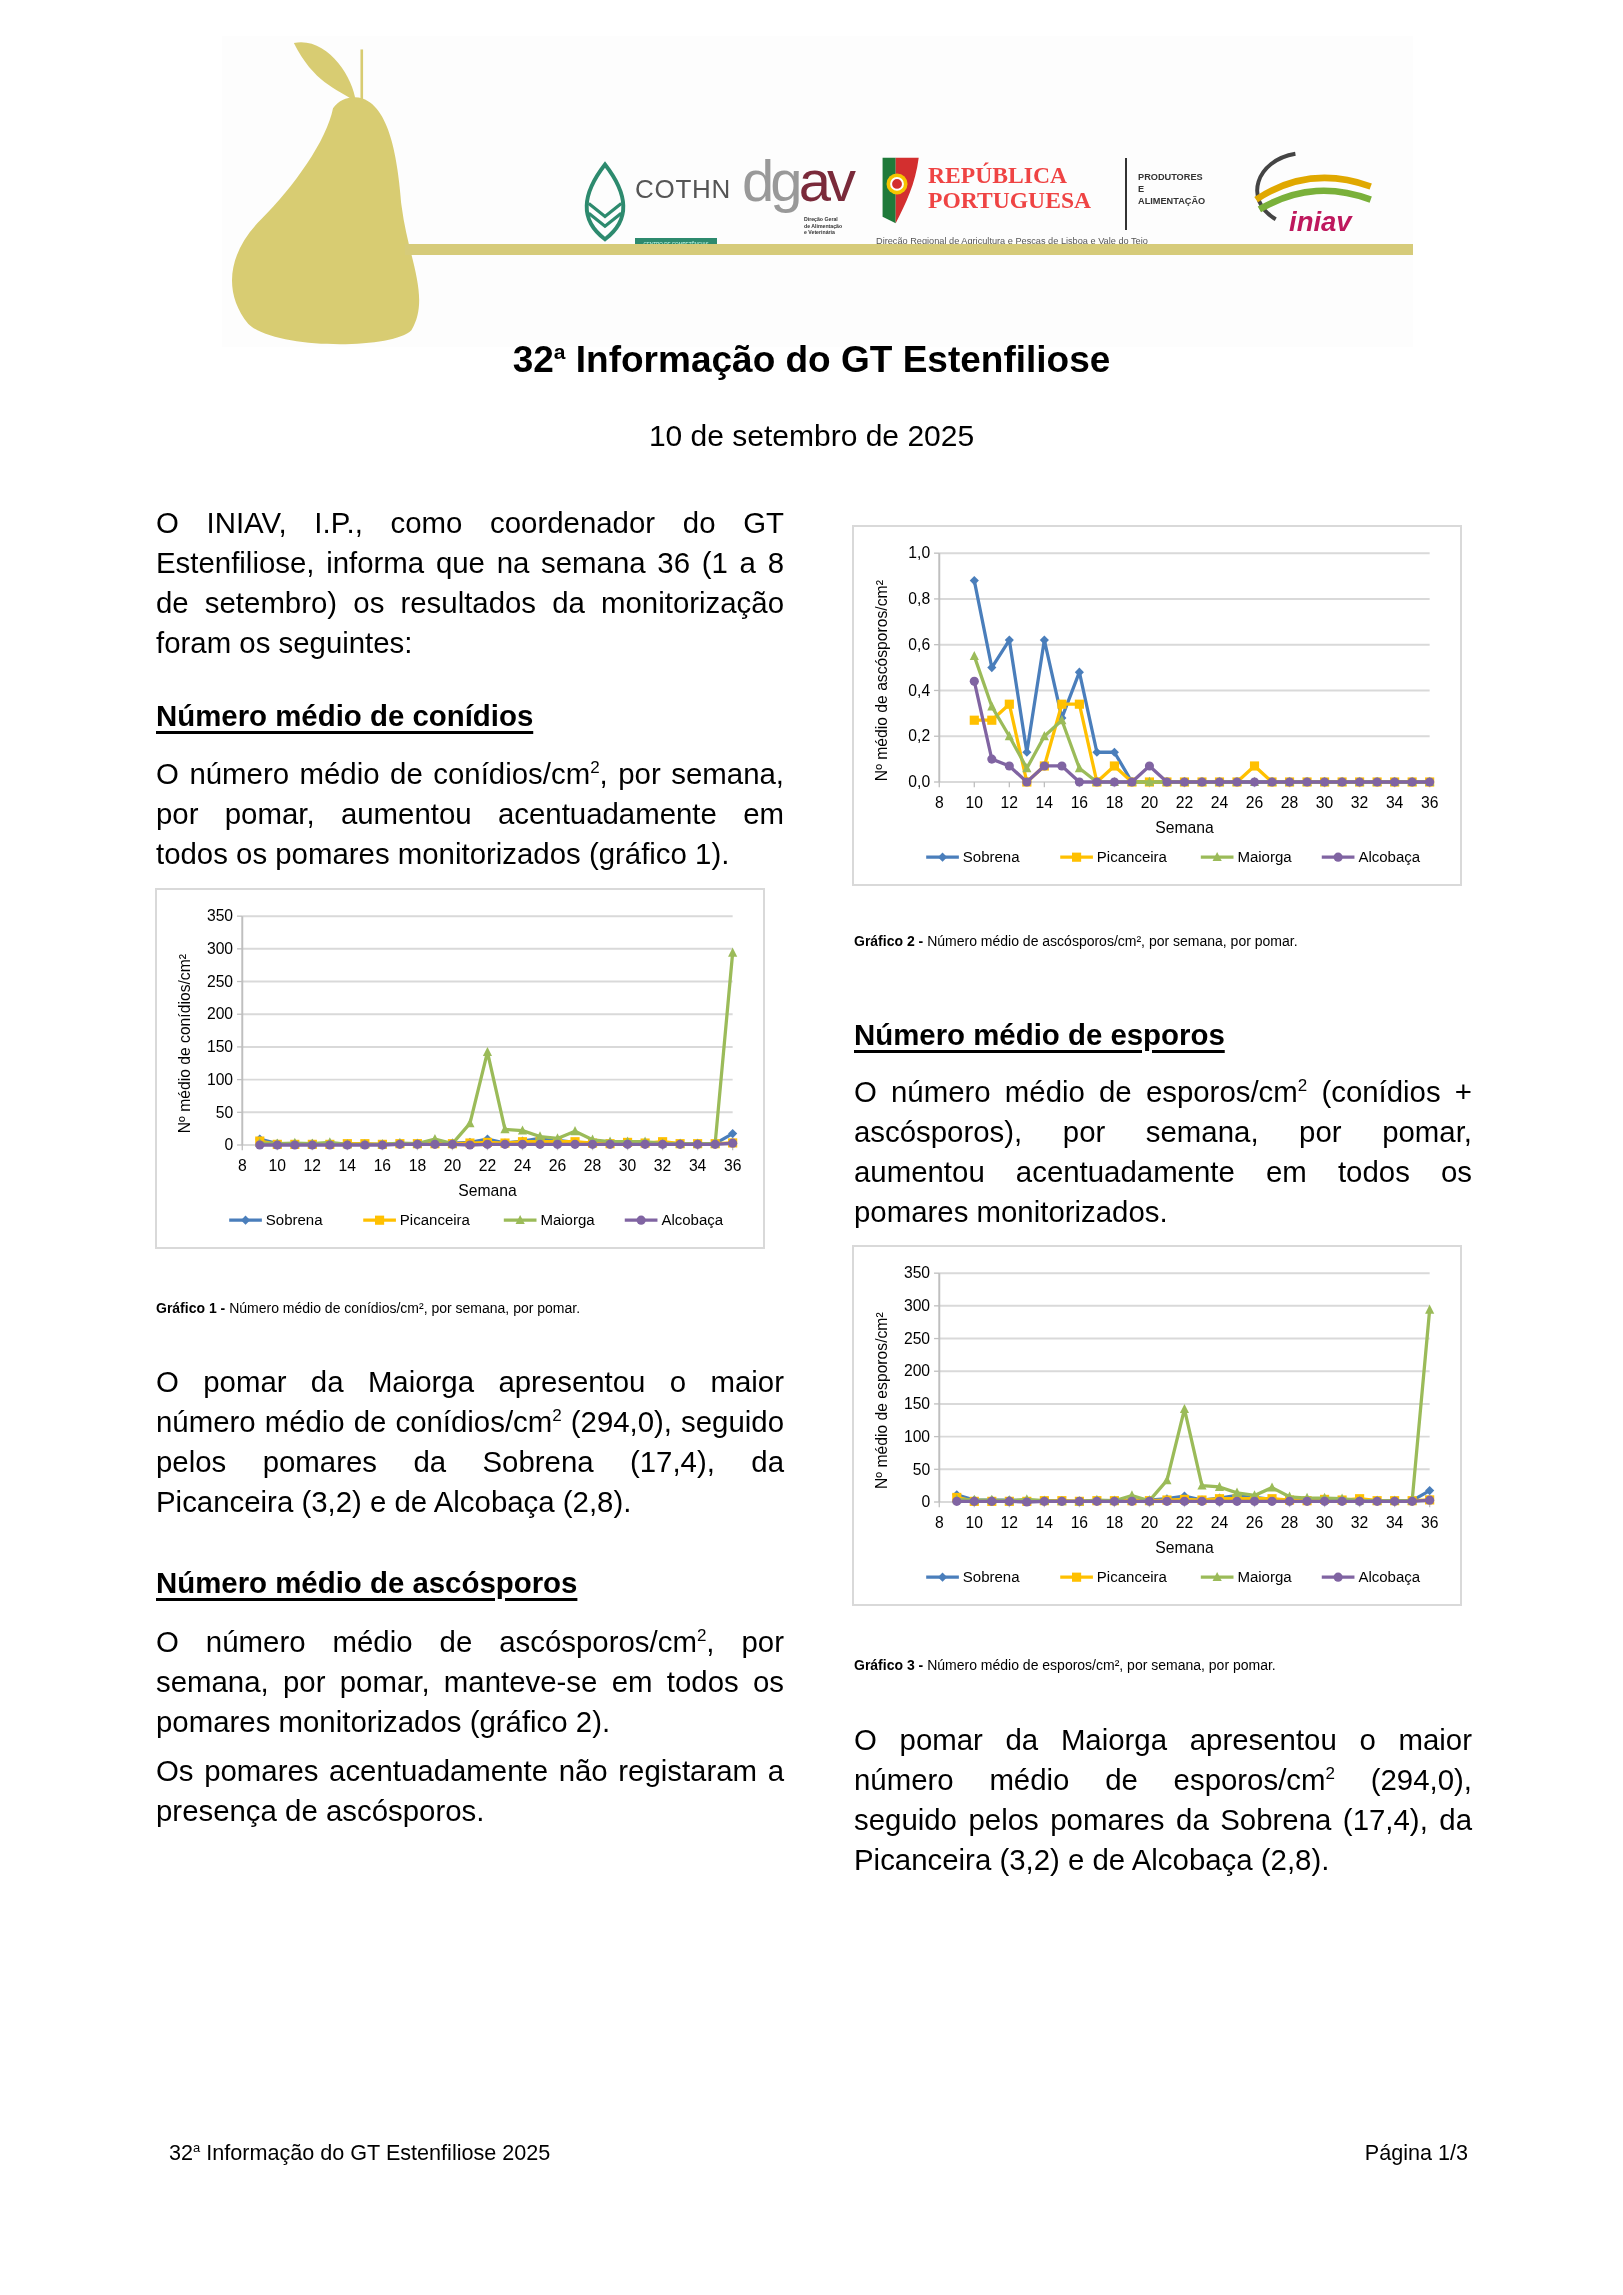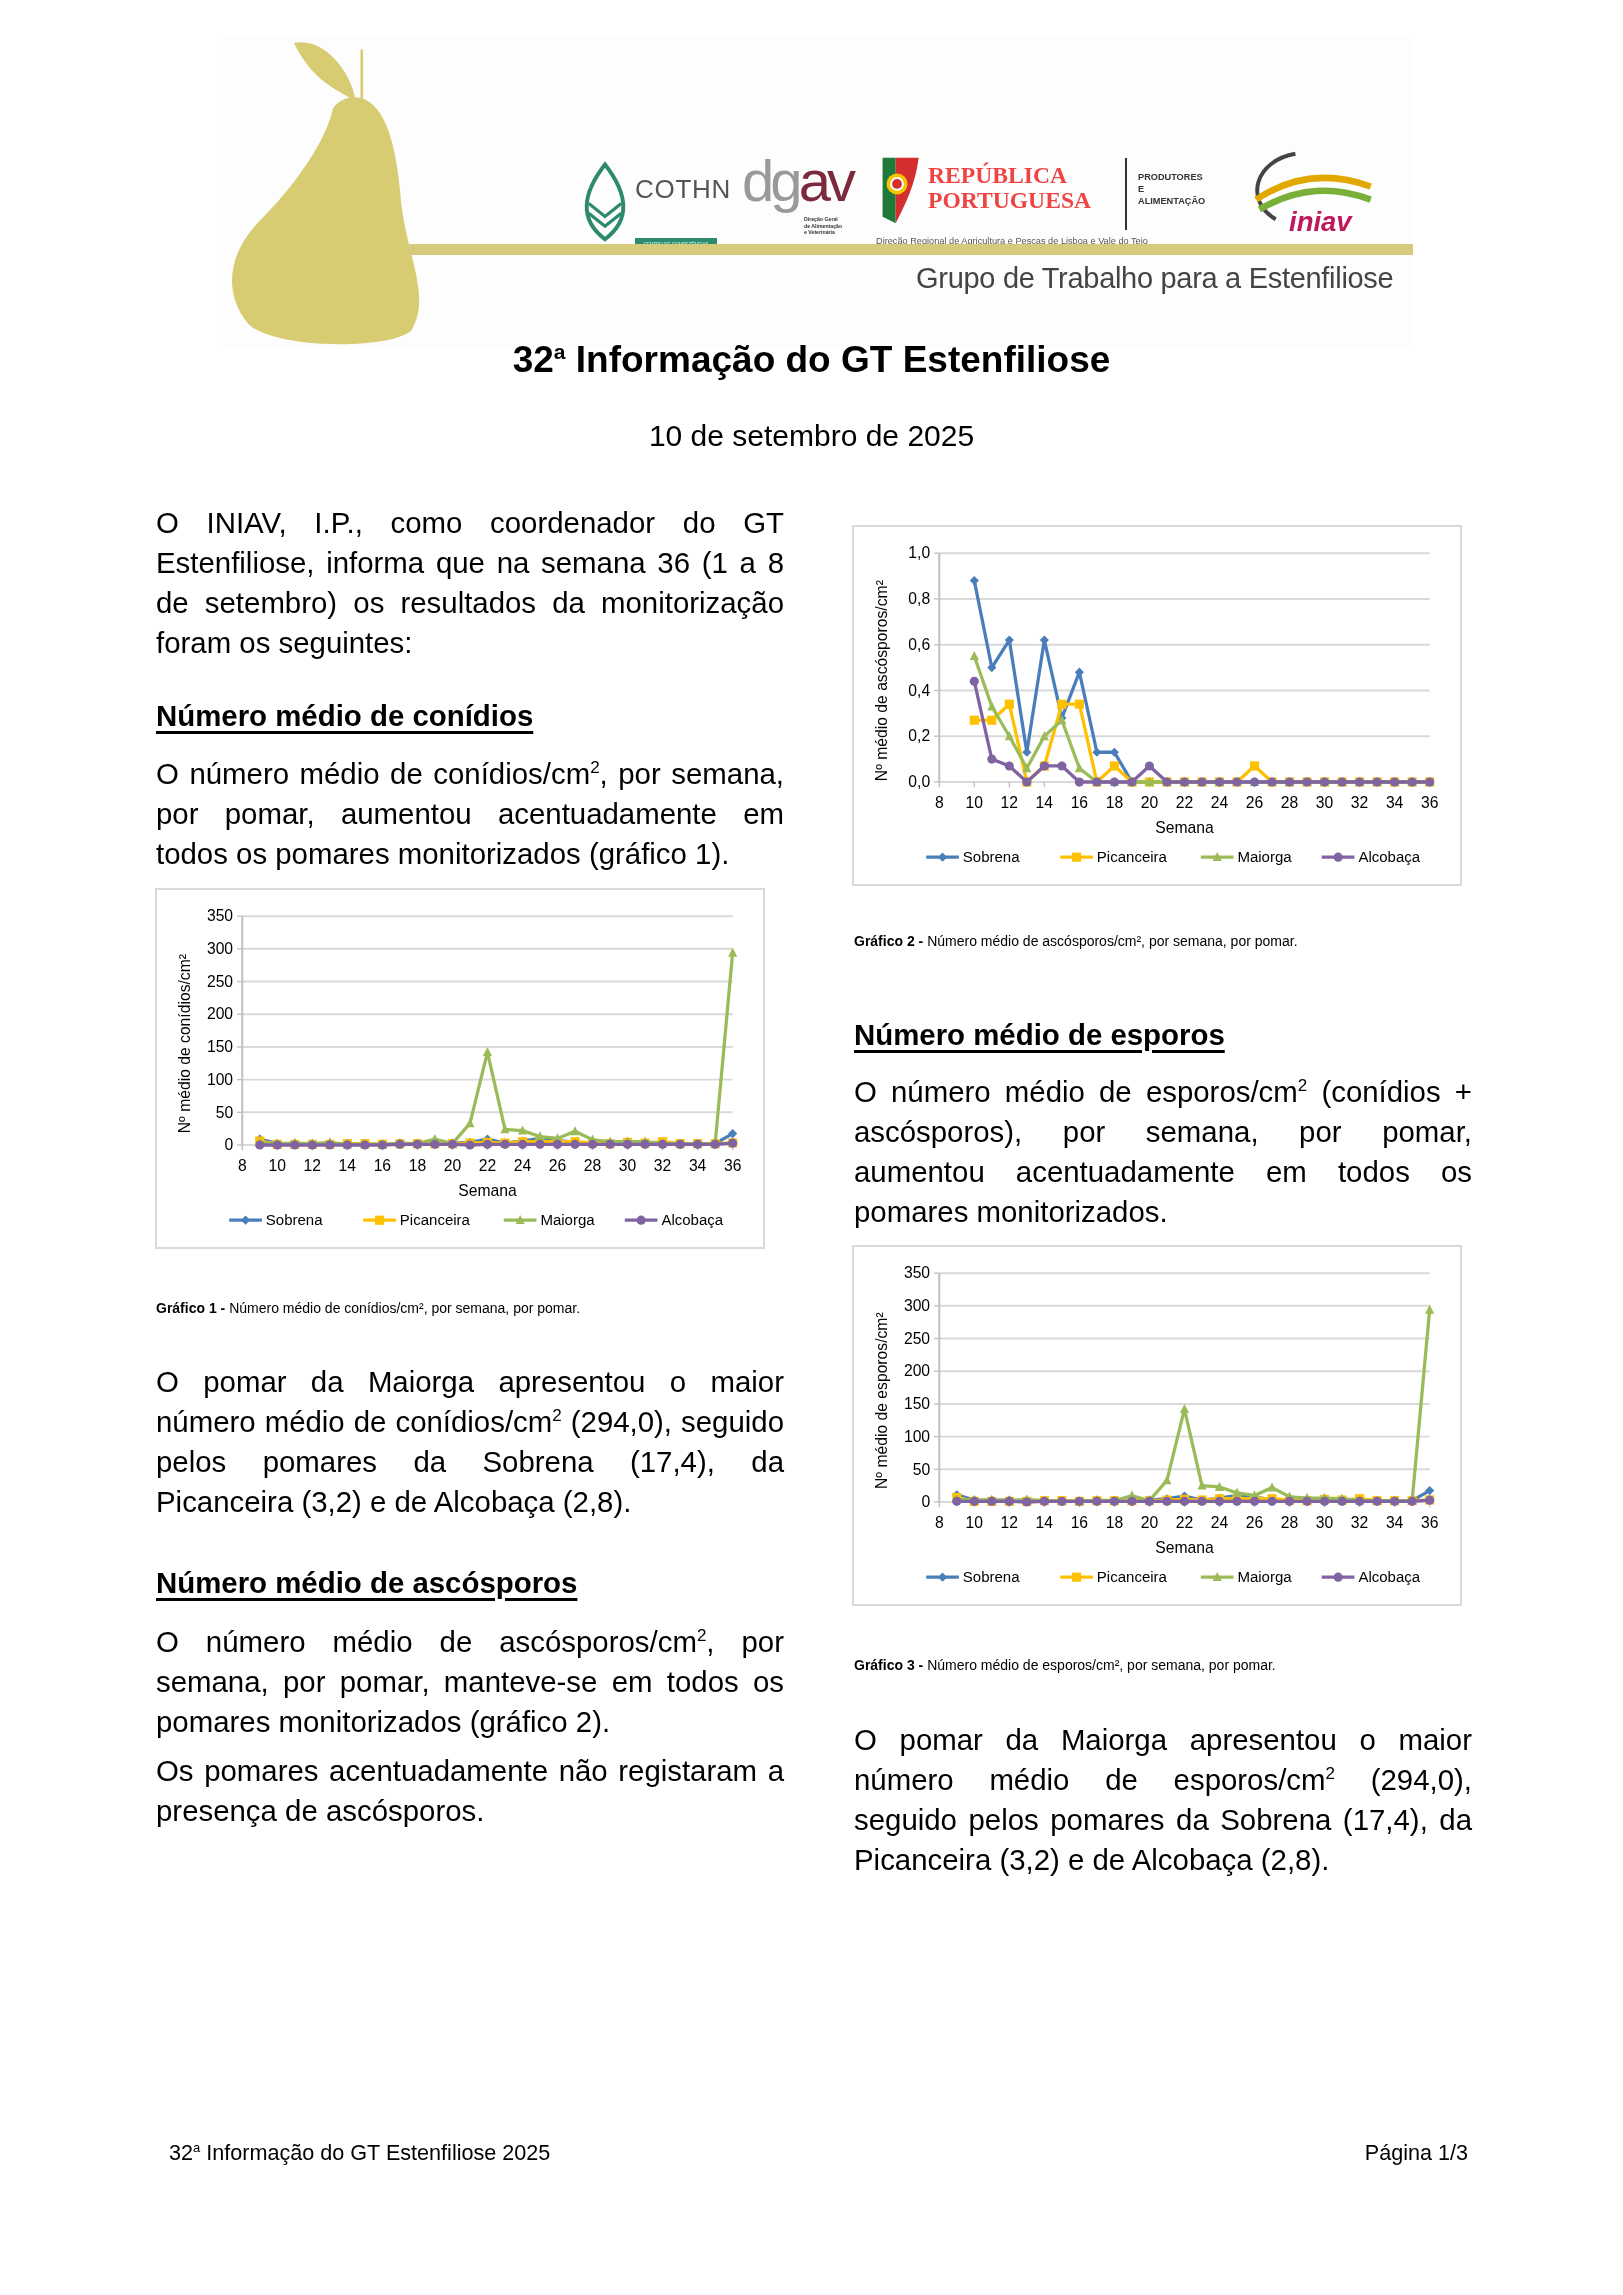--- a/index.html
+++ b/index.html
@@ -97,21 +97,20 @@
   <div class="logo logo-iniav">
     <svg width="131" height="79" style="position:absolute;left:0;top:0" viewBox="0 0 200 120">
       <path d="M80 10 C 20 20, 0 80, 50 110" stroke="#444" stroke-width="6" fill="none"></path>
       <path d="M20 80 C 80 40, 140 40, 195 60" stroke="#e0a800" stroke-width="10" fill="none"></path>
       <path d="M25 95 C 85 60, 140 60, 195 80" stroke="#7ab03a" stroke-width="10" fill="none"></path>
     </svg>
     <span class="name">iniav</span>
   </div>
 
   <div class="gold-line"></div>
-  <div class="group-title">Grupo de Trabalho para a Estenfiliose</div>
 </div>
 
 <div class="doc-title"><span>32</span><sup>a</sup><span> Informação do GT Estenfiliose</span></div>
 <div class="doc-date">10 de setembro de 2025</div>
 
 <div class="col col-left">
   <div class="para" style="top:503px"><span>O </span><b>INIAV, I.P.</b><span>, como coordenador do GT Estenfiliose, informa que na </span><b>semana 36</b><span> (1 a 8 de setembro) </span><b>os resultados da monitorização</b><span> foram os seguintes:</span></div>
 
   <div class="heading" style="top:699px">Número médio de conídios</div>
 

